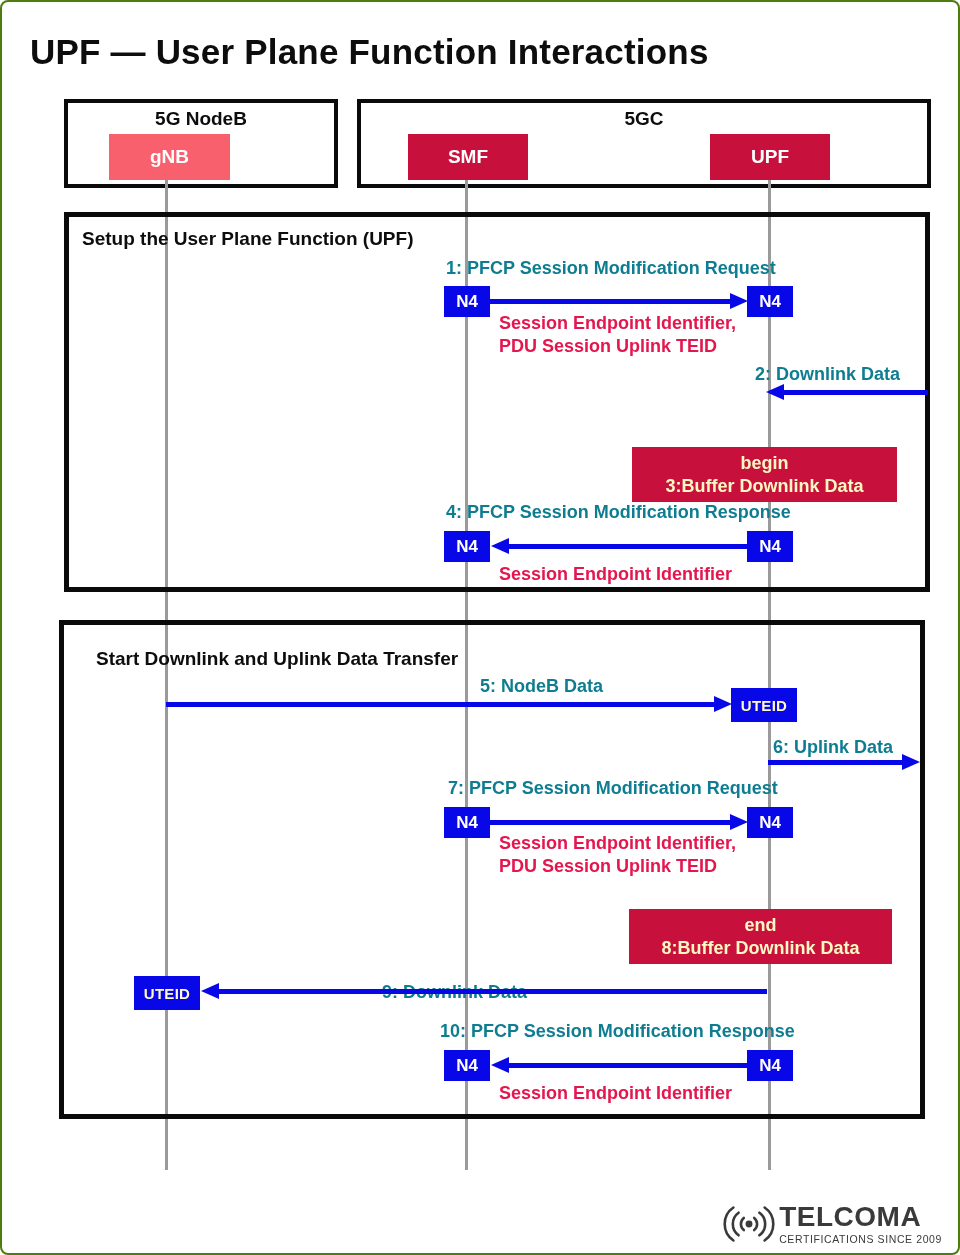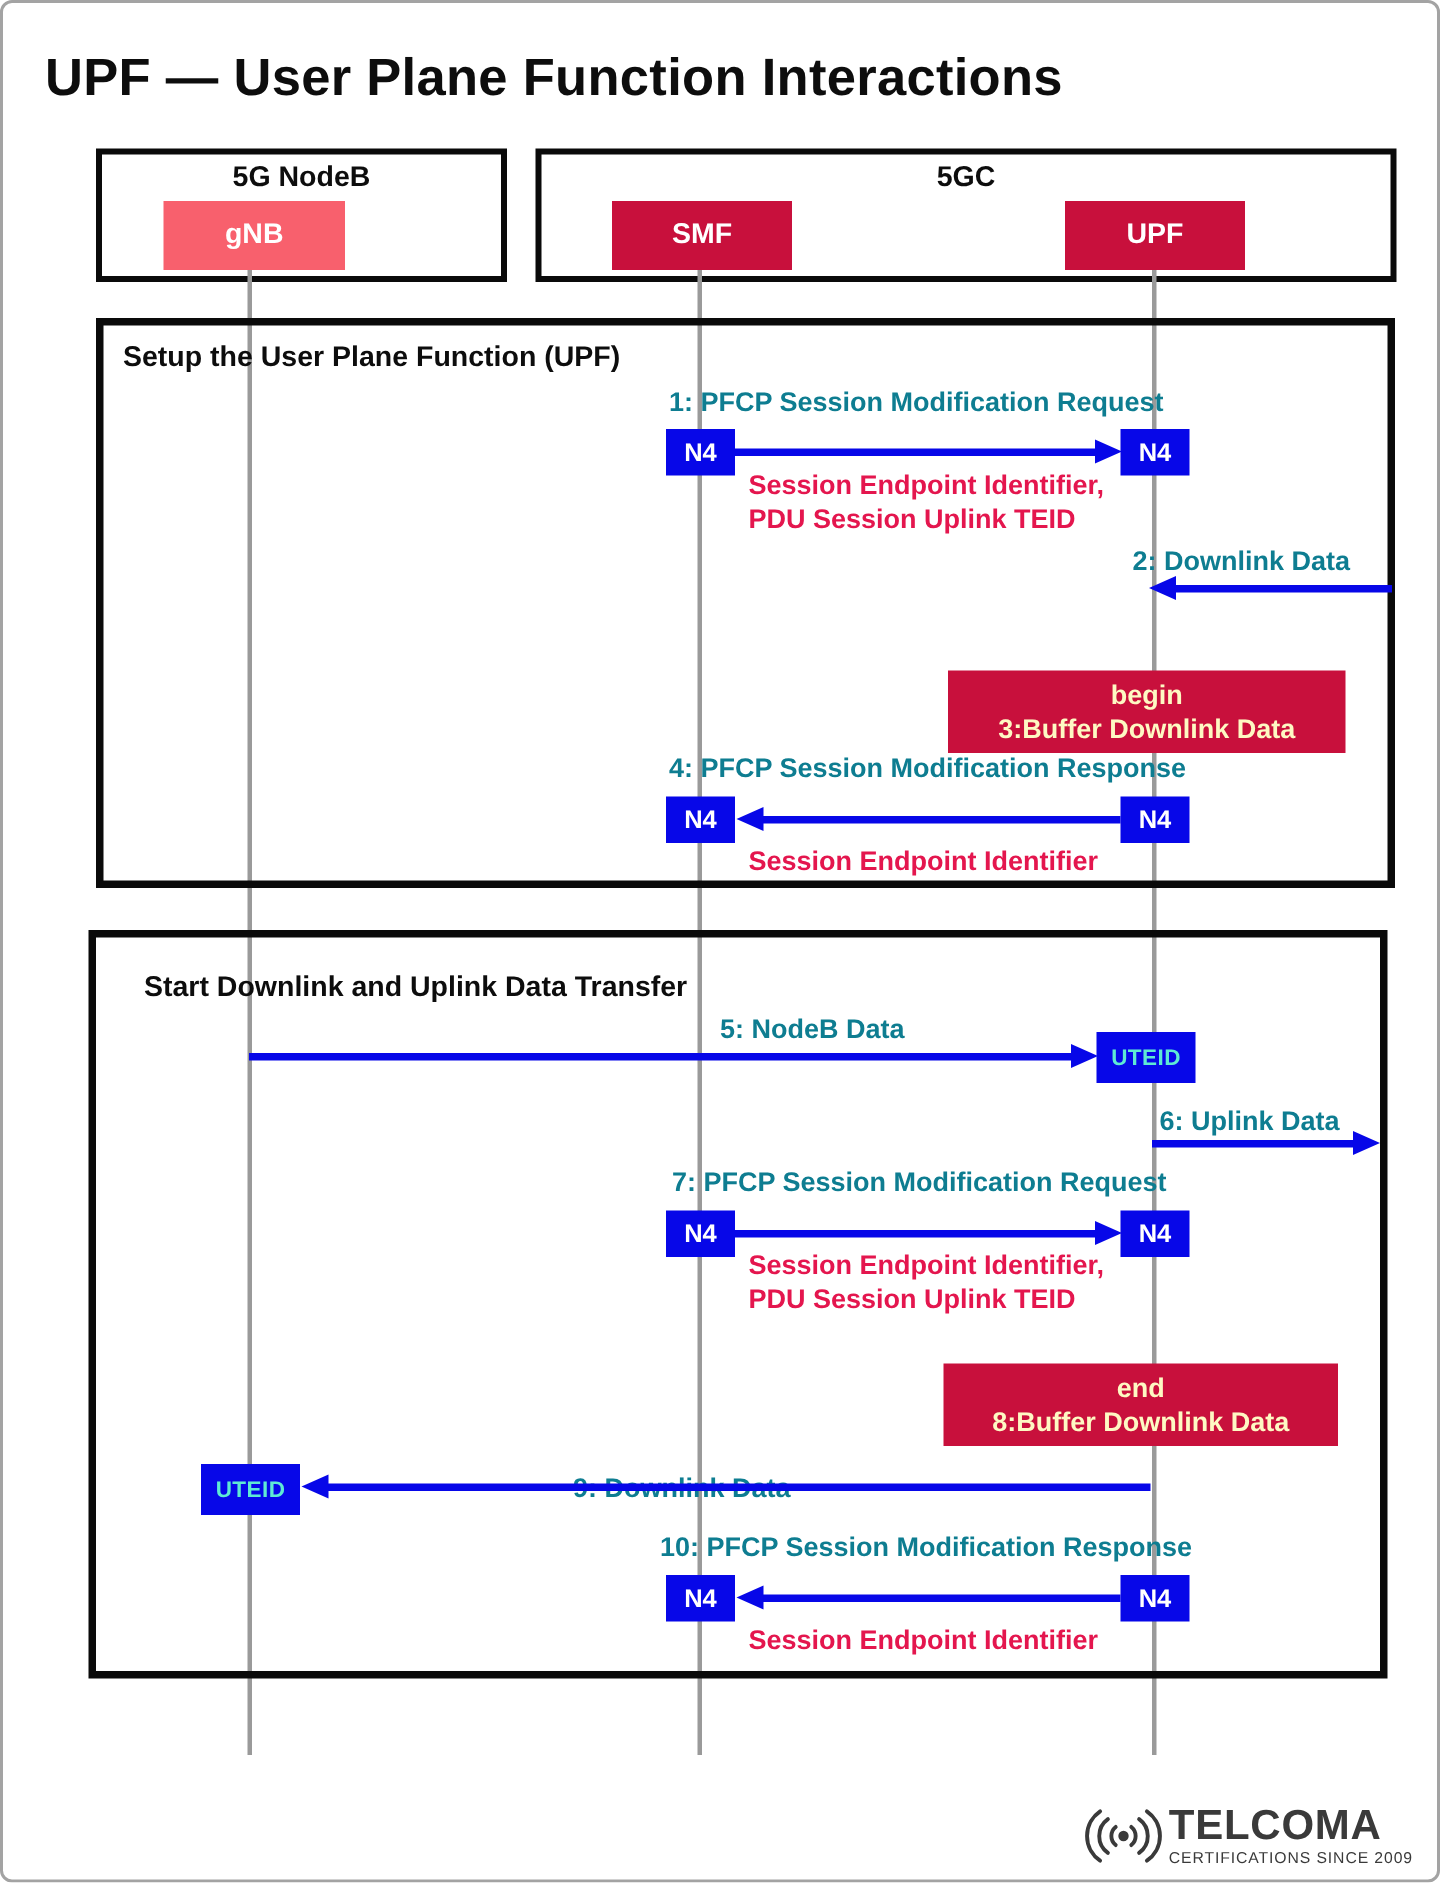--- a/index.html
+++ b/index.html
@@ -13,21 +13,21 @@
     --red:#E4164E;
     --logo-gray:#3a3a3a;
   }
   *{margin:0;padding:0;box-sizing:border-box;}
   html,body{background:#fff;}
   body{font-family:"Liberation Sans", sans-serif;}
   .page{
     position:relative;
     width:960px;height:1255px;
     background:#fff;
-    border:2px solid #a3a3a3;
+    border:2px solid #4d7c0f;
     border-radius:8px;
     overflow:hidden;
   }
   .page-title{
     position:absolute;left:28px;top:30px;
     font-size:35px;font-weight:700;color:var(--ink);
     letter-spacing:0.2px;white-space:nowrap;
   }
   
   .group-box{
@@ -76,21 +76,21 @@
     border-right:18px solid var(--blue);
   }
   .port{
     position:absolute;width:46px;height:31px;background:var(--blue);
     display:flex;align-items:center;justify-content:center;
     color:#fff;font-size:17px;font-weight:700;
   }
   .uteid{
     position:absolute;width:66px;height:34px;background:var(--blue);
     display:flex;align-items:center;justify-content:center;
-    color:#5eead4;font-size:15px;font-weight:700;letter-spacing:0.3px;
+    color:#fef9c3;font-size:15px;font-weight:700;letter-spacing:0.3px;
   }
   .note-box{
     position:absolute;background:var(--crimson);color:#fef9c3;
     display:flex;flex-direction:column;align-items:center;justify-content:center;
     font-size:18px;font-weight:600;line-height:1.25;
   }
   
   .logo{
     position:absolute;right:16px;top:1196px;
     display:flex;align-items:center;gap:4px;color:var(--logo-gray);

